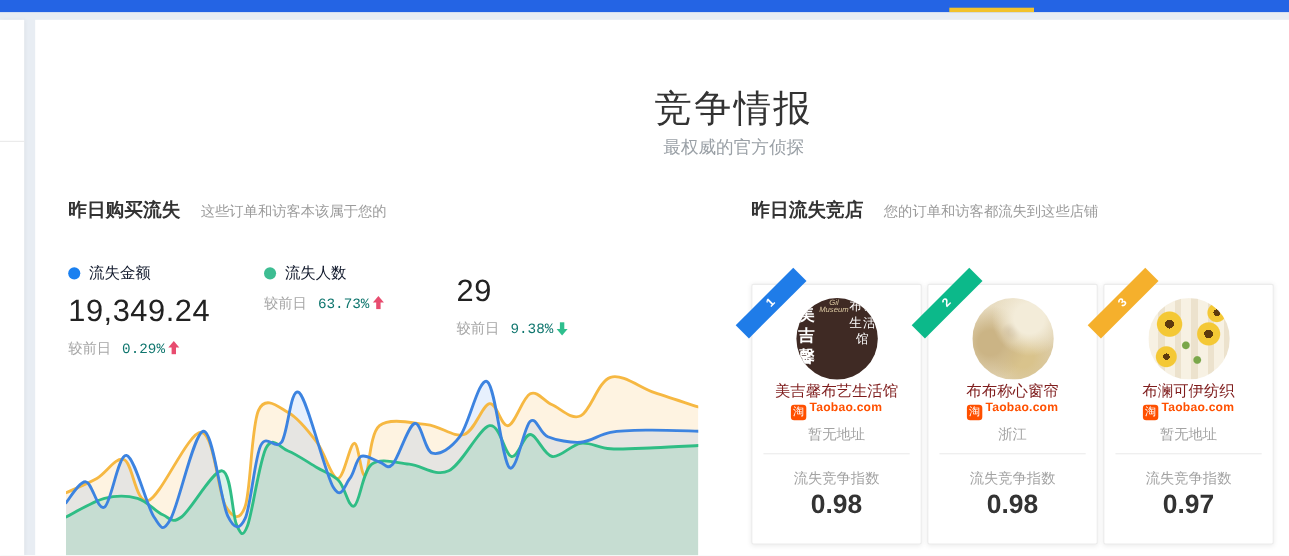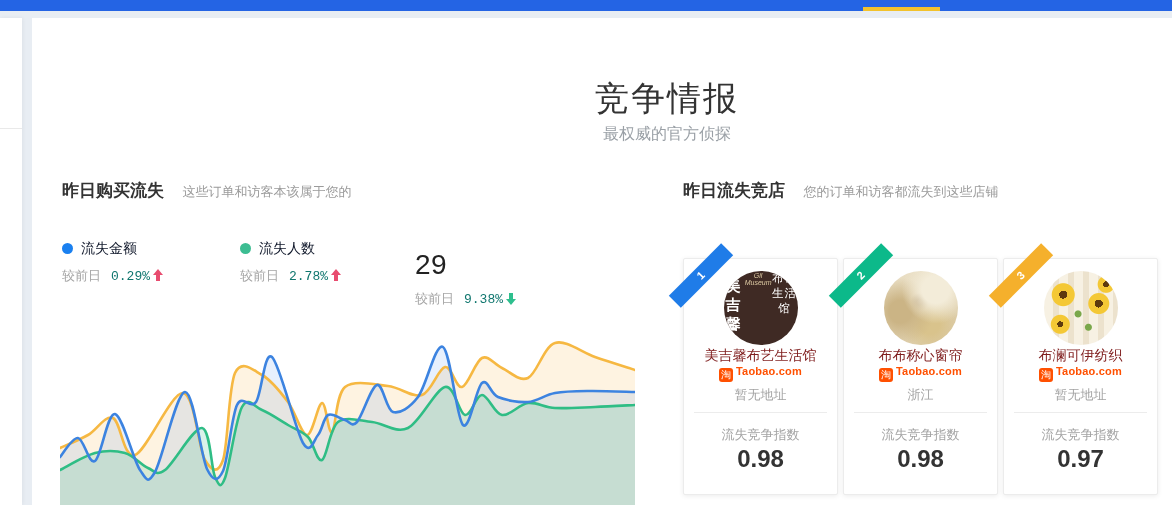--- a/index.html
+++ b/index.html
@@ -123,31 +123,32 @@
 
     <div class="section-head" id="loss-head">
       <span class="sec-title">昨日购买流失</span>
       <span class="sec-sub">这些订单和访客本该属于您的</span>
     </div>
 
     <div class="metric m0">
       <div class="legend-row">
         <span class="dot" style="background: rgb(26, 128, 240);"></span><span>流失金额</span>
       </div>
+      <div class="value">19,349.24</div>
       <div class="compare">
         <span>较前日</span><span class="pct">0.29%</span><span class="arrow up"></span>
       </div>
     </div>
 
     <div class="metric m1">
       <div class="legend-row">
         <span class="dot" style="background: rgb(61, 189, 146);"></span><span>流失人数</span>
       </div>
       <div class="compare">
-        <span>较前日</span><span class="pct">2.78%</span><span class="arrow up"></span>
+        <span>较前日</span><span class="pct">63.73%</span><span class="arrow up"></span>
       </div>
     </div>
 
     <div class="metric m2">
       <div class="value">29</div>
       <div class="compare">
         <span>较前日</span><span class="pct">9.38%</span><span class="arrow down"></span>
       </div>
     </div>
 

